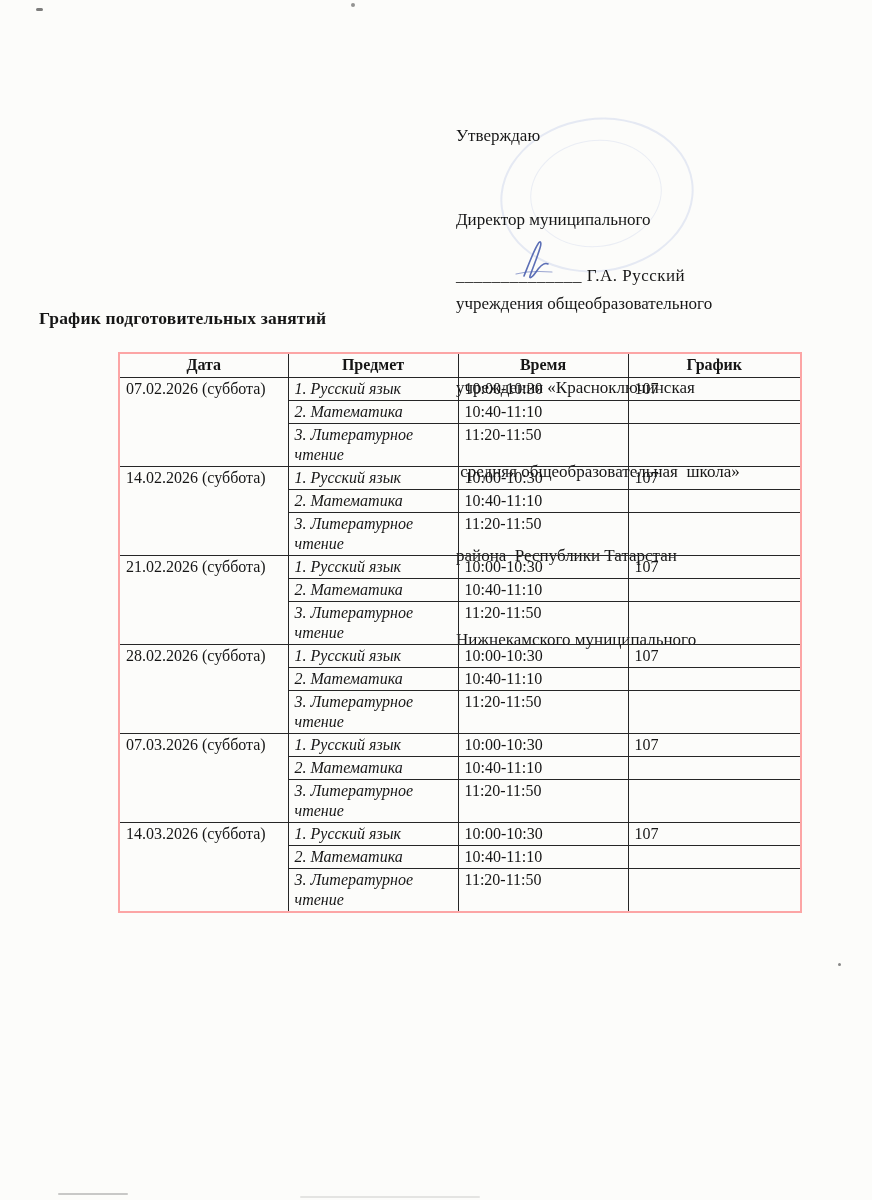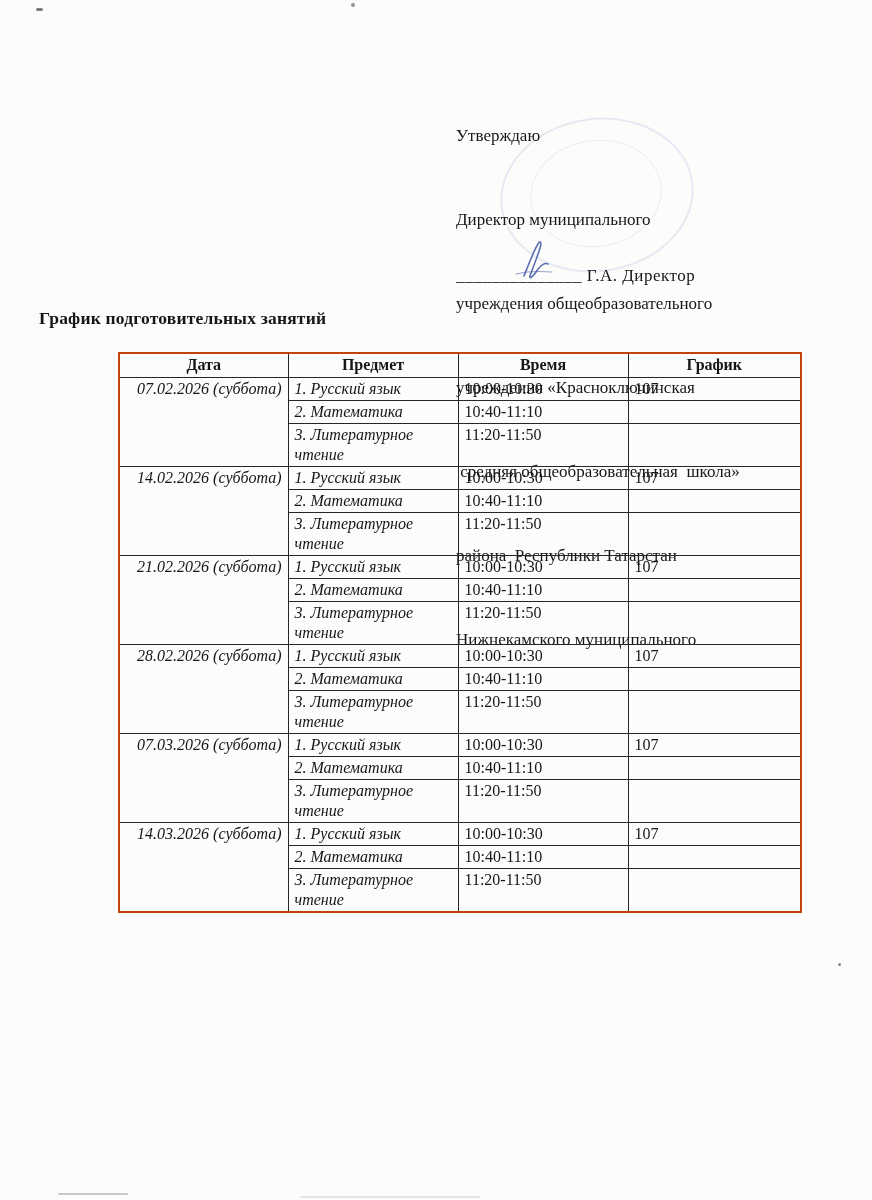--- a/index.html
+++ b/index.html
@@ -81,37 +81,37 @@
     margin-left: 39px;
   }
 
   
   table.schedule {
     position: absolute;
     left: 118px;
     top: 352px;
     width: 682px;
     border-collapse: collapse;
-    border: 2px solid #c2410c;
+    border: 2px solid #fca5a5;
     font-size: 16px;
     table-layout: fixed;
   }
   table.schedule th,
   table.schedule td {
     border: 1px solid #262626;
     padding: 1px 6px;
     vertical-align: top;
     line-height: 20px;
   }
   table.schedule th {
     text-align: center;
     font-weight: bold;
     height: 21px;
   }
-  td.date-cell { text-align: right; font-style: italic; }
+  td.date-cell { text-align: left; }
   td.subject-cell { text-align: left; height: 20px; font-style: italic; }
   td.time-cell { text-align: left; }
   td.cabinet-cell { text-align: left; }
 
   
   .artifact { position: absolute; pointer-events: none; }
   .a1 { left: 36px; top: 8px; width: 7px; height: 3px; background: rgba(20,20,20,0.55); border-radius: 2px; }
   .a2 { left: 351px; top: 3px; width: 4px; height: 4px; background: rgba(20,20,20,0.45); border-radius: 50%; }
   .a3 { left: 838px; top: 963px; width: 3px; height: 3px; background: rgba(20,20,20,0.5); border-radius: 50%; }
   .a4 { left: 58px; top: 1193px; width: 70px; height: 2px; background: rgba(20,20,20,0.22); border-radius: 2px; }
@@ -129,21 +129,21 @@
     <div class="line">Утверждаю</div>
     <div class="line">Директор муниципального</div>
     <div class="line">учреждения общеобразовательного</div>
     <div class="line">учреждения «Красноключинская</div>
     <div class="line"> средняя общеобразовательная  школа»</div>
     <div class="line">района  Республики Татарстан</div>
     <div class="line">Нижнекамского муниципального</div>
   </div>
 
   <div class="signature-row">
-    <span>______________</span><span> Г.А. Директор</span>
+    <span>______________</span><span> Г.А. Русский</span>
   </div>
 
   <svg class="signature-squiggle" width="90" height="44" viewBox="0 0 90 44">
     <path d="M30 38 C 34 28, 40 12, 44 6 C 46 2, 48 4, 46 10 C 43 20, 38 32, 36 38 C 35 41, 38 40, 42 34 C 46 28, 50 24, 54 26" fill="none" stroke="#4a5fae" stroke-width="1.6" stroke-linecap="round" opacity="0.9"></path>
     <path d="M22 36 C 30 34, 44 33, 58 34" fill="none" stroke="#4a5fae" stroke-width="1.1" stroke-linecap="round" opacity="0.55"></path>
   </svg>
 
   <div class="doc-title">График подготовительных занятий</div>
 
   <table class="schedule">

